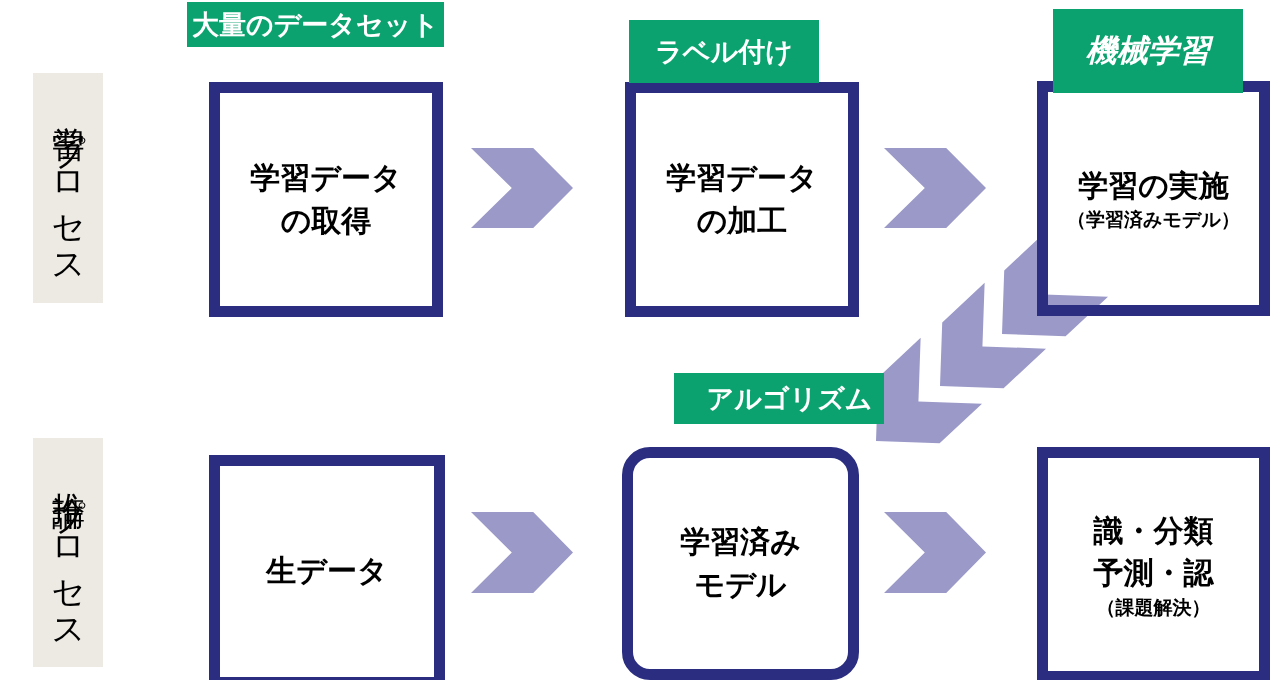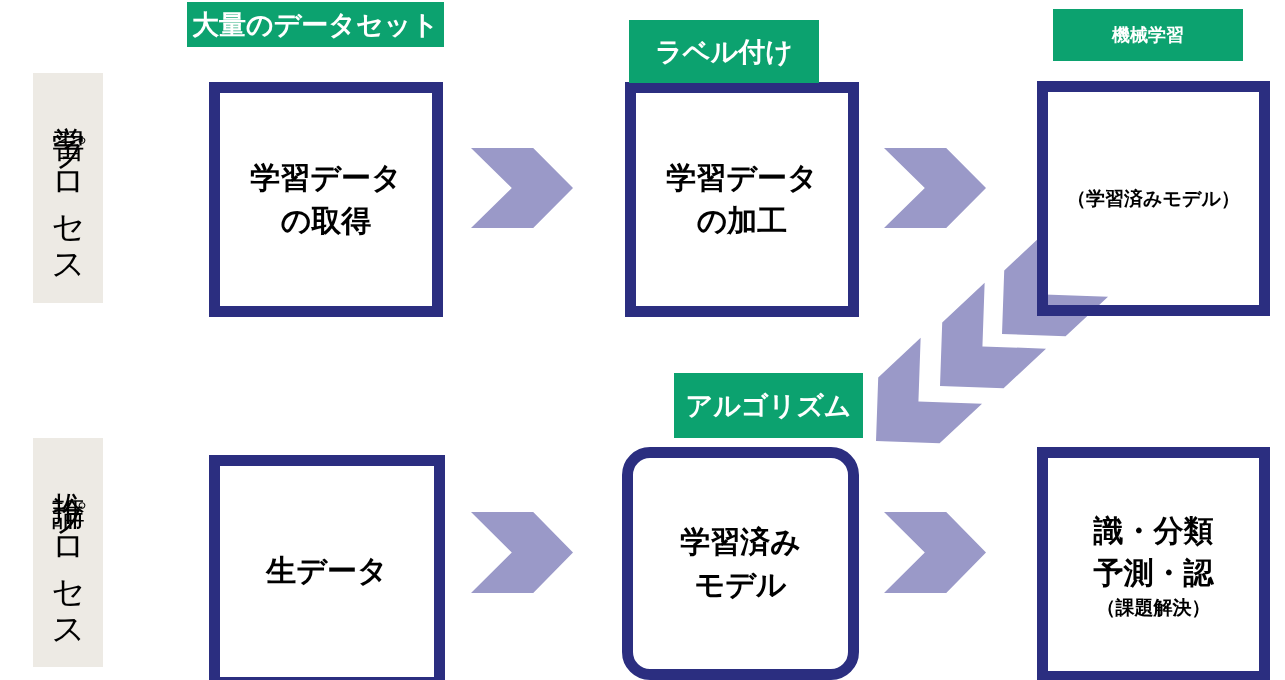--- a/index.html
+++ b/index.html
@@ -54,34 +54,35 @@
       <polygon transform="translate(140 186) rotate(137)" points="0,0 -45,-45 -103,-45 -58,0 -103,45 -45,45"></polygon>
       <polygon transform="translate(202 134) rotate(137)" points="0,0 -45,-45 -103,-45 -58,0 -103,45 -45,45"></polygon>
     </g>
   </svg>
 
   <div class="side-label" style="left:33px;top:73px;width:70px;height:230px;">学習プロセス</div>
   <div class="side-label" style="left:33px;top:438px;width:70px;height:229px;">推論プロセス</div>
 
   <div class="tag" style="left:187px;top:2px;width:257px;height:45px;">大量のデータセット</div>
   <div class="tag" style="left:629px;top:20px;width:190px;height:63px;">ラベル付け</div>
-  <div class="tag" style="left:1053px;top:9px;width:190px;height:52px;font-size:18px;">機械学習</div>
-  <div class="tag" style="left:674px;top:373px;width:189px;height:65px;">アルゴリズム</div>
+  <div class="tag" style="left:1053px;top:9px;width:190px;height:84px;font-size:31px;font-style:italic;">機械学習</div>
+  <div class="tag" style="left:674px;top:373px;width:189px;height:51px;padding-left:21px;">アルゴリズム</div>
 
   <div class="box" style="left:209px;top:82px;width:212px;height:213px;">
     <div class="box-line">学習データ</div>
     <div class="box-line">の取得</div>
 
   </div>
   <div class="box" style="left:625px;top:82px;width:212px;height:213px;">
     <div class="box-line">学習データ</div>
     <div class="box-line">の加工</div>
 
   </div>
   <div class="box" style="left:1037px;top:81px;width:211px;height:213px;">
+    <div class="box-line">学習の実施</div>
 
     <div class="box-sub">（学習済みモデル）</div>
   </div>
 
   <div class="box" style="left:209px;top:447px;width:214px;height:211px;margin-top:8px;">
     <div class="box-line">生データ</div>
 
   </div>
   <div class="box" style="left:622px;top:447px;width:215px;height:211px;border-radius:28px;">
     <div class="box-line">学習済み</div>

